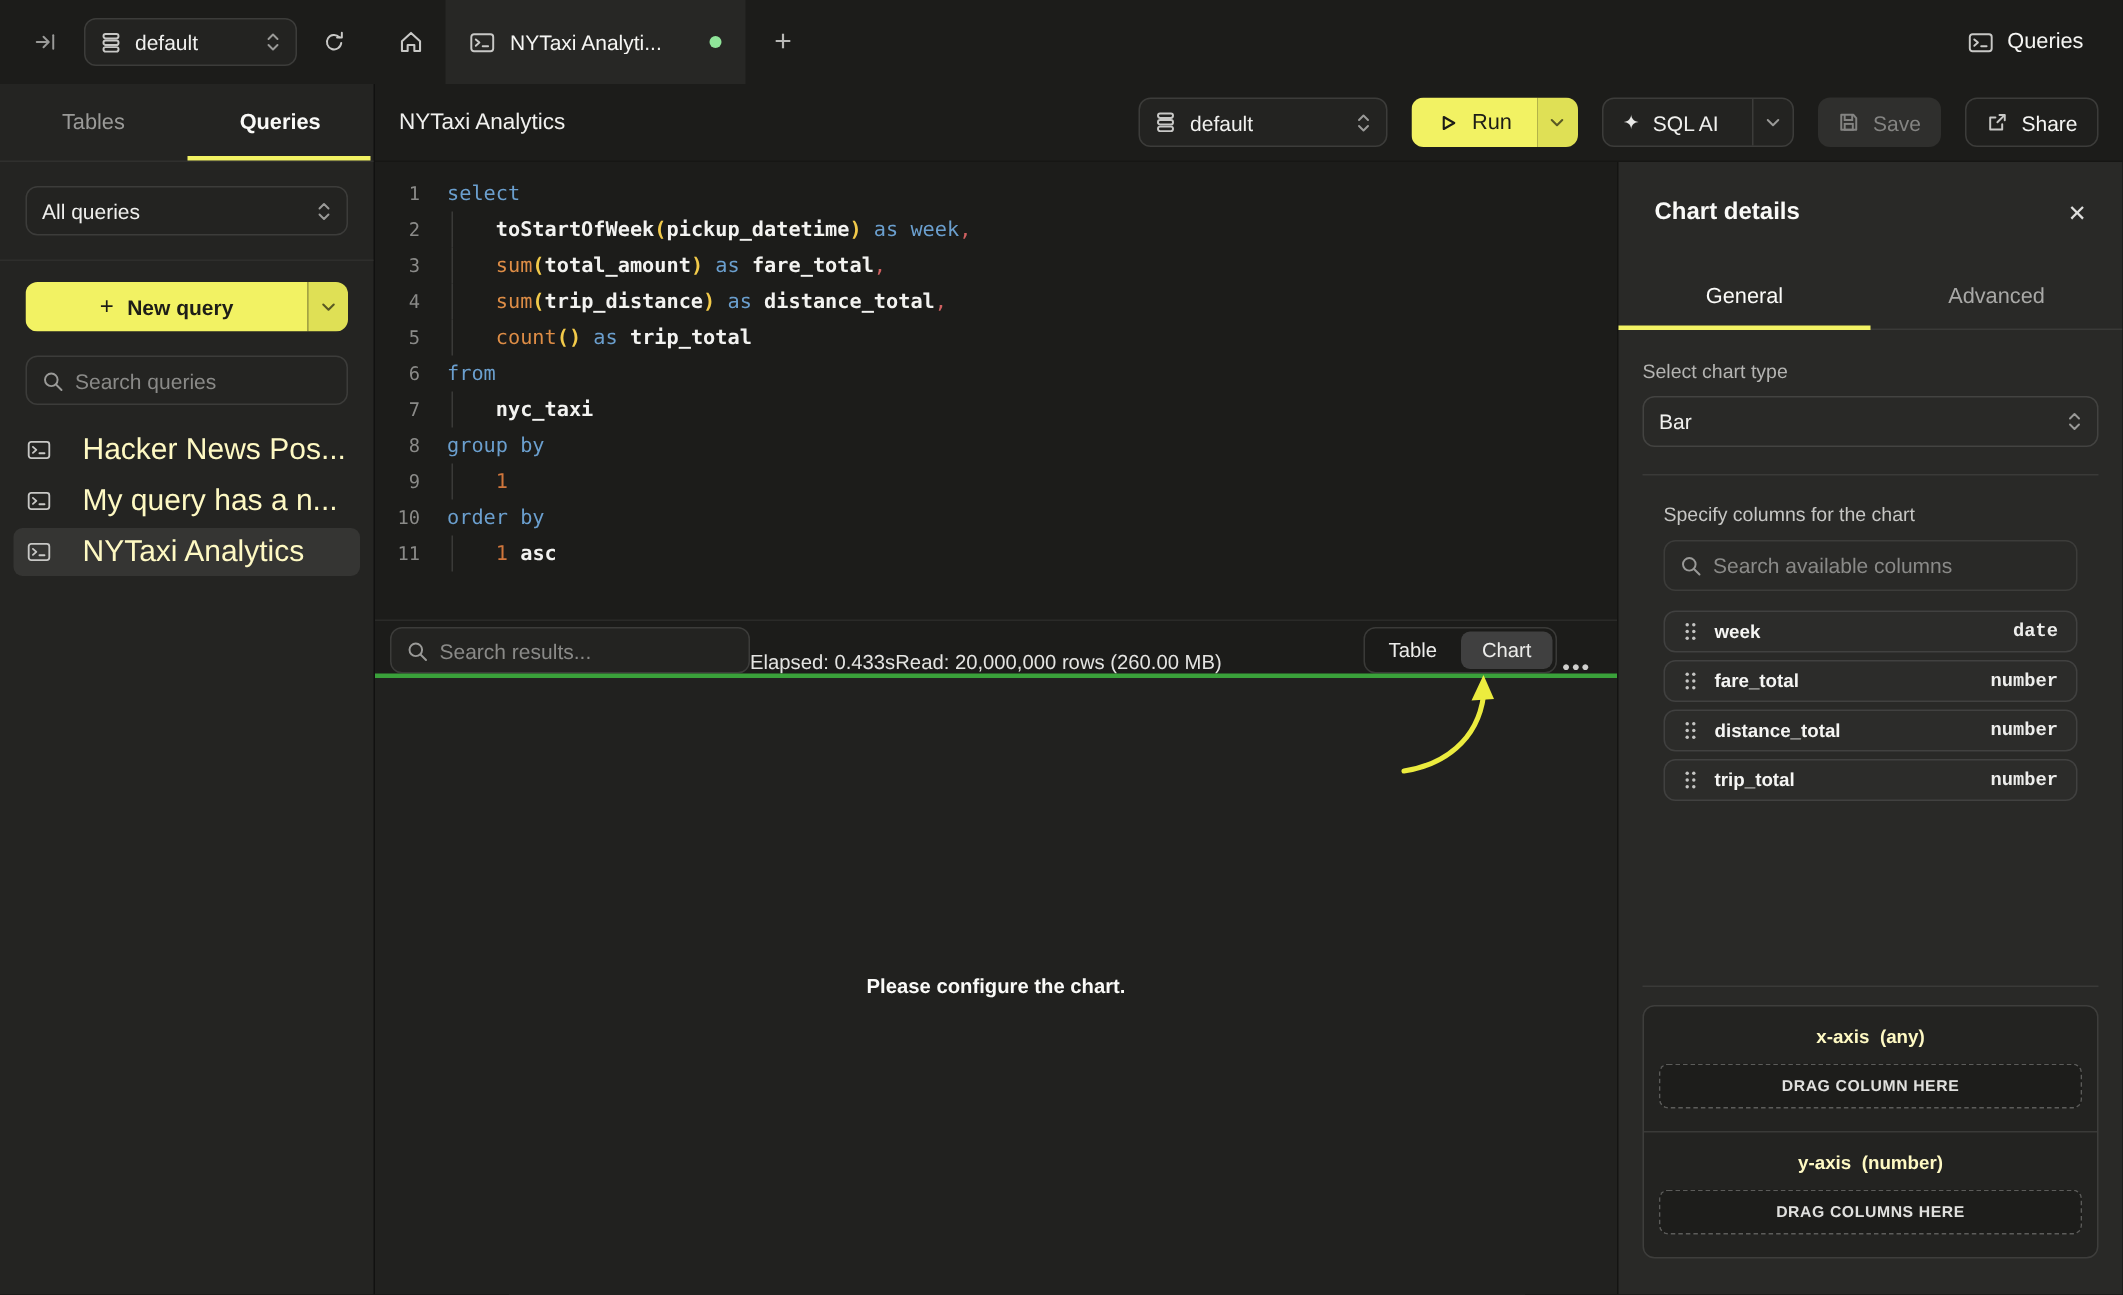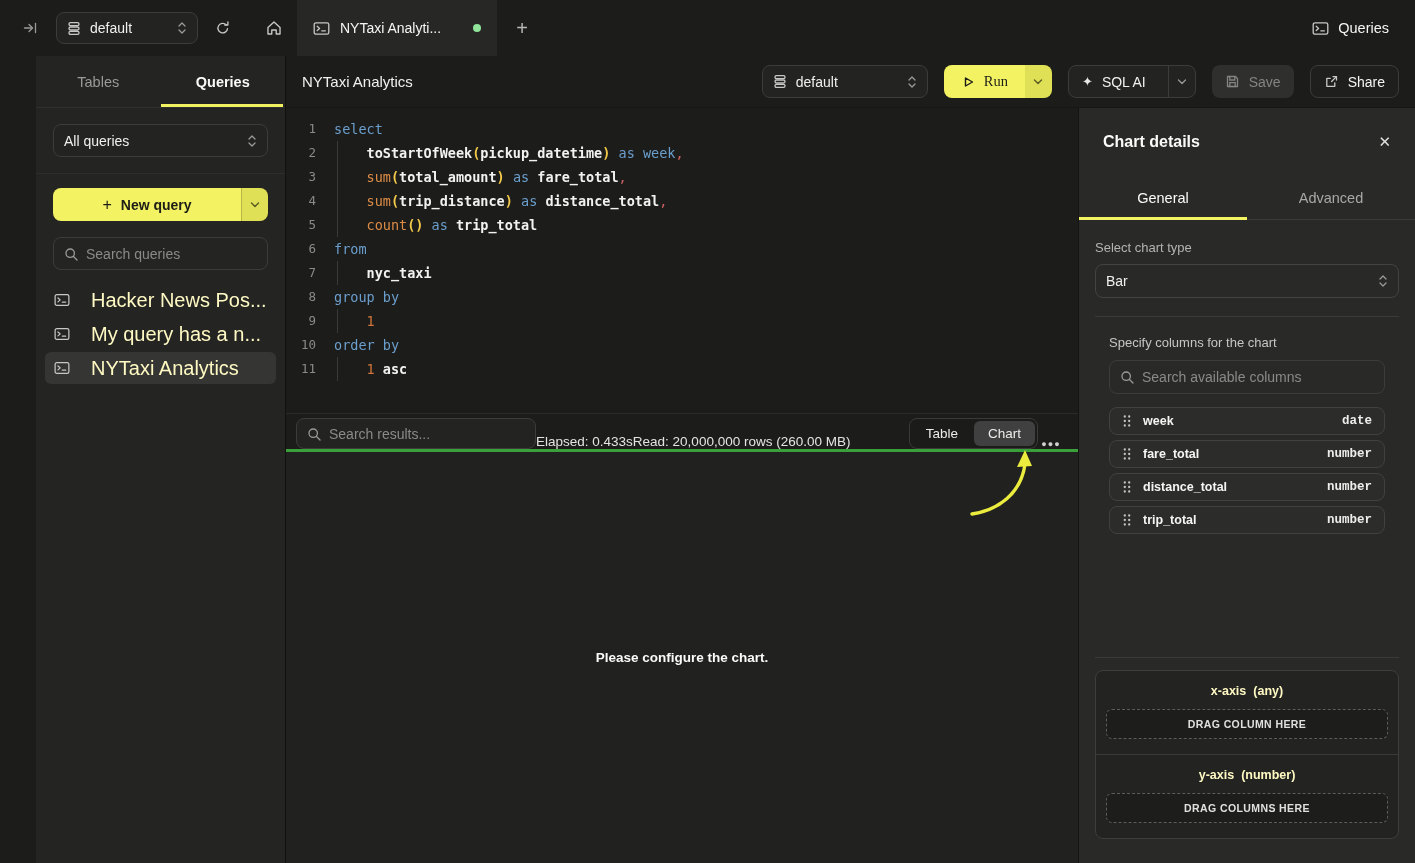--- a/index.html
+++ b/index.html
@@ -25,21 +25,21 @@
   .editor-tab .tab-label { font-size:14px; color:#f5f5f3; white-space:nowrap; overflow:hidden; }
   .tab-dot { width:8px; height:8px; border-radius:50%; margin-left:auto; flex:none; }
   .new-tab-btn { width:50px; display:flex; align-items:center; justify-content:center; font-size:20px; color:#b8b8b6; cursor:pointer; }
   .topbar-right { display:flex; align-items:center; padding-right:26px; }
   .queries-btn { display:flex; align-items:center; gap:9px; font-size:14.5px; color:#f5f5f3; cursor:pointer; }
 
   
   .body { flex:1; display:flex; min-height:0; }
 
   
-  .sidebar { width:250px; flex:none; background:#242422; display:flex; flex-direction:column; border-right:1px solid #111110;margin-left:36px; }
+  .sidebar { width:250px; flex:none; background:#242422; display:flex; flex-direction:column; border-right:1px solid #111110; }
   .side-tabs { height:52px; flex:none; display:flex; position:relative; border-bottom:1px solid #30302e; }
   .side-tab { flex:1; display:flex; align-items:center; justify-content:center; font-size:14.5px; color:#9a9a98; cursor:pointer; }
   .side-tab.active { color:#fafaf8; font-weight:700; }
   .side-tabs .underline { position:absolute; bottom:0; left:50%; right:2px; height:3px; }
   .side-body { flex:1; display:flex; flex-direction:column; padding:16px 0 0; }
   .pad { padding:0 17px; }
   .all-queries { height:33px; font-size:14px; }
   .side-divider { border-top:1px solid #2e2e2c; margin:16px 0 14px; }
   .new-query { height:33px; display:flex; border-radius:8px; overflow:hidden; cursor:pointer; }
   .new-query .nq-main { flex:1; display:flex; align-items:center; justify-content:center; gap:9px; color:#1d1d17; font-size:14px; font-weight:600; }
@@ -298,21 +298,21 @@
             </span>
           <span class="sel-label">default</span>
           <span class="chev">
               <svg width="10" height="16" viewBox="0 0 10 16">
                 <path class="stroke muted-stroke" d="M2 6 L5 3 L8 6"></path>
                 <path class="stroke muted-stroke" d="M2 10 L5 13 L8 10"></path>
               </svg>
             </span>
         </div>
         <div class="split-btn group">
-          <div class="run-main" style="background: rgb(242, 242, 99); font-family: Liberation Serif, serif;">
+          <div class="run-main" style="background: rgb(242, 242, 99);">
             <span>
                 <svg width="14" height="14" viewBox="0 0 14 14">
                   <path d="M4.5 3 L11.5 7 L4.5 11 Z" fill="none" stroke="#1d1d17" stroke-width="1.4" stroke-linejoin="round"></path>
                 </svg>
               </span>
             <span>Run</span>
           </div>
           <div class="run-chev" style="background: rgb(223, 224, 85);">
             <svg width="10" height="6" viewBox="0 0 10 6">
                 <path d="M1.5 1 L5 4.5 L8.5 1" fill="none" stroke="#5a5a24" stroke-width="1.4" stroke-linecap="round" stroke-linejoin="round"></path>

